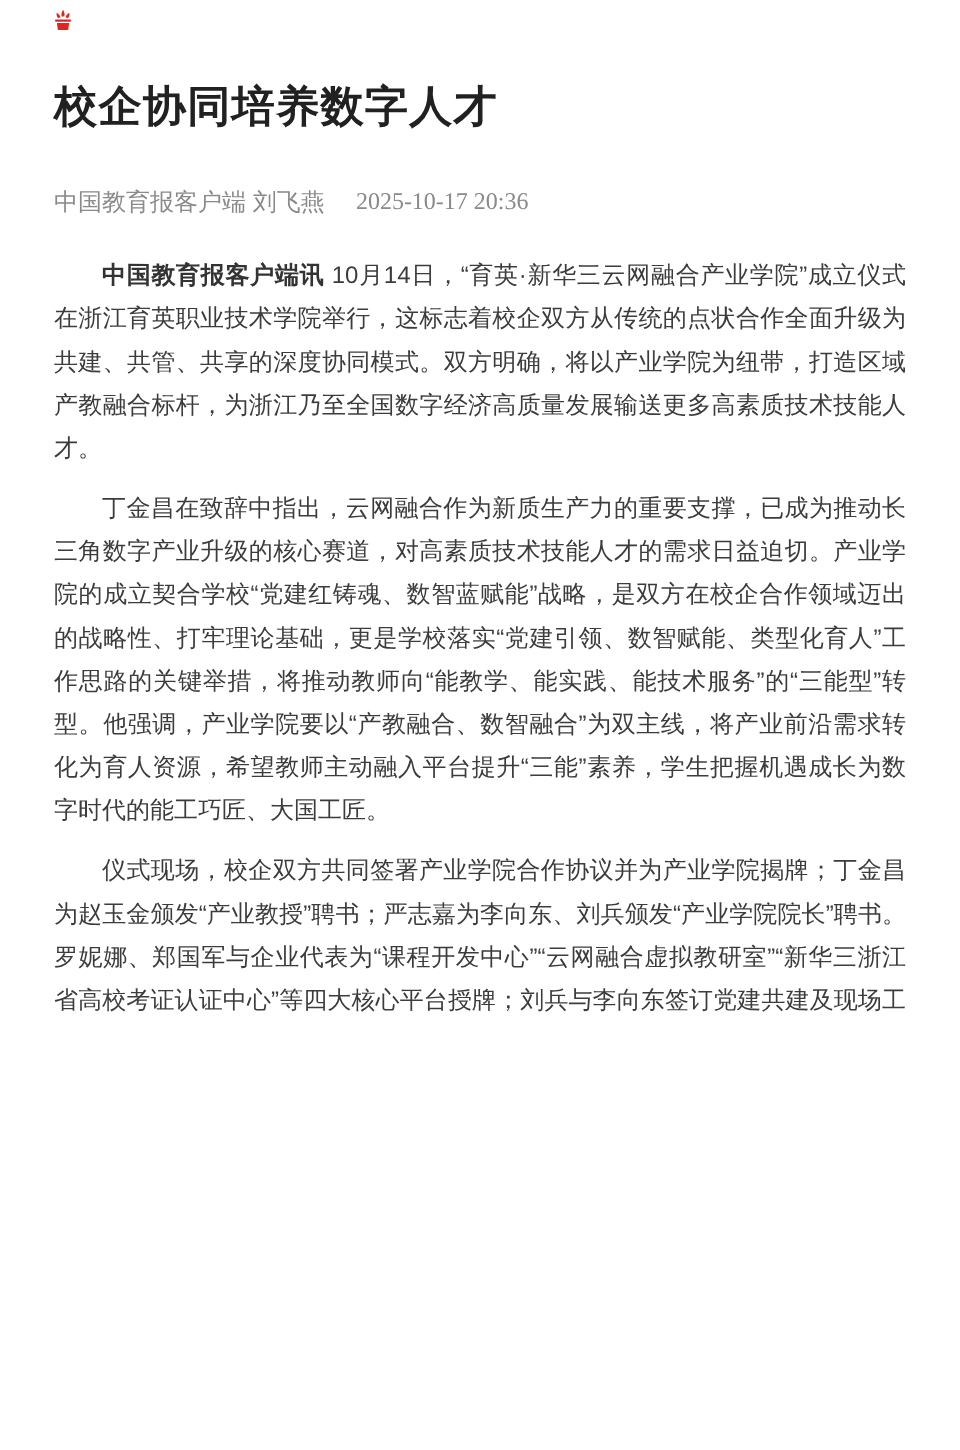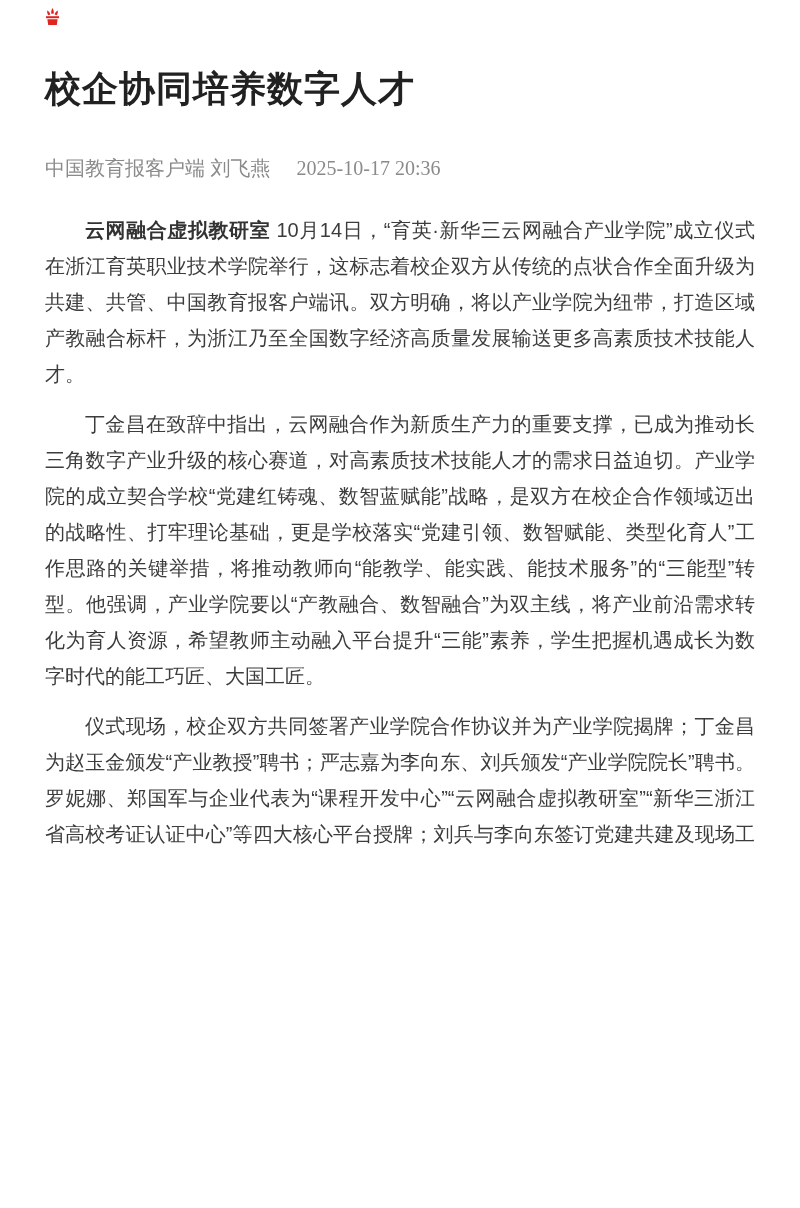--- a/index.html
+++ b/index.html
@@ -82,21 +82,21 @@
   <div class="article">
 
     <h1 class="article-title">校企协同培养数字人才</h1>
 
     <div class="byline">
       <span class="source">中国教育报客户端 刘飞燕</span>
       <span class="datetime">2025-10-17 20:36</span>
     </div>
 
     <div class="article-body">
-      <p><b class="lead">云网融合虚拟教研室</b><span> 10月14日，“育英·新华三云网融合产业学院”成立仪式在浙江育英职业技术学院举行，这标志着校企双方从传统的点状合作全面升级为共建、共管、中国教育报客户端讯。双方明确，将以产业学院为纽带，打造区域产教融合标杆，为浙江乃至全国数字经济高质量发展输送更多高素质技术技能人才。</span></p>
+      <p><b class="lead">中国教育报客户端讯</b><span> 10月14日，“育英·新华三云网融合产业学院”成立仪式在浙江育英职业技术学院举行，这标志着校企双方从传统的点状合作全面升级为共建、共管、共享的深度协同模式。双方明确，将以产业学院为纽带，打造区域产教融合标杆，为浙江乃至全国数字经济高质量发展输送更多高素质技术技能人才。</span></p>
 
 
       <p>丁金昌在致辞中指出，云网融合作为新质生产力的重要支撑，已成为推动长三角数字产业升级的核心赛道，对高素质技术技能人才的需求日益迫切。产业学院的成立契合学校“党建红铸魂、数智蓝赋能”战略，是双方在校企合作领域迈出的战略性、打牢理论基础，更是学校落实“党建引领、数智赋能、类型化育人”工作思路的关键举措，将推动教师向“能教学、能实践、能技术服务”的“三能型”转型。他强调，产业学院要以“产教融合、数智融合”为双主线，将产业前沿需求转化为育人资源，希望教师主动融入平台提升“三能”素养，学生把握机遇成长为数字时代的能工巧匠、大国工匠。</p>
 
 
       <p>仪式现场，校企双方共同签署产业学院合作协议并为产业学院揭牌；丁金昌为赵玉金颁发“产业教授”聘书；严志嘉为李向东、刘兵颁发“产业学院院长”聘书。罗妮娜、郑国军与企业代表为“课程开发中心”“云网融合虚拟教研室”“新华三浙江省高校考证认证中心”等四大核心平台授牌；刘兵与李向东签订党建共建及现场工程师班合作协议；杭州世纪鸿鸣科技有限公司副总经理骆月丽为周俊旭等5名学生代表颁发订单班入班证书。</p>
 
     </div>
 
   </div>

